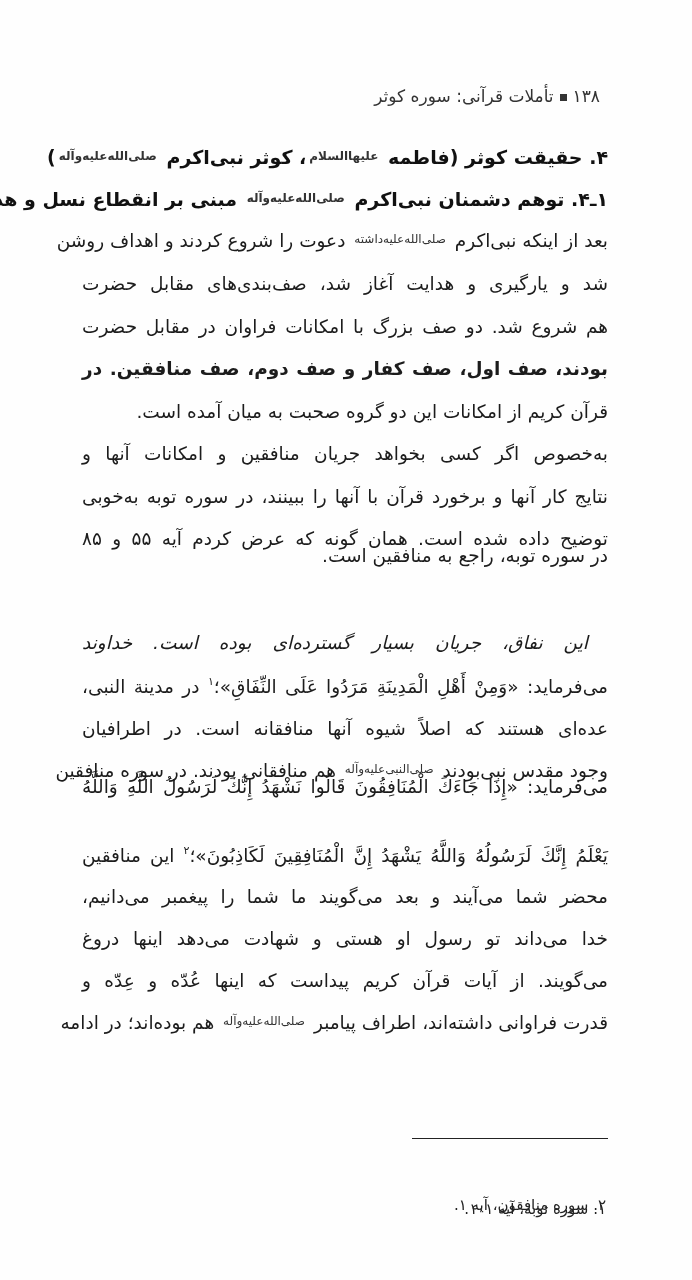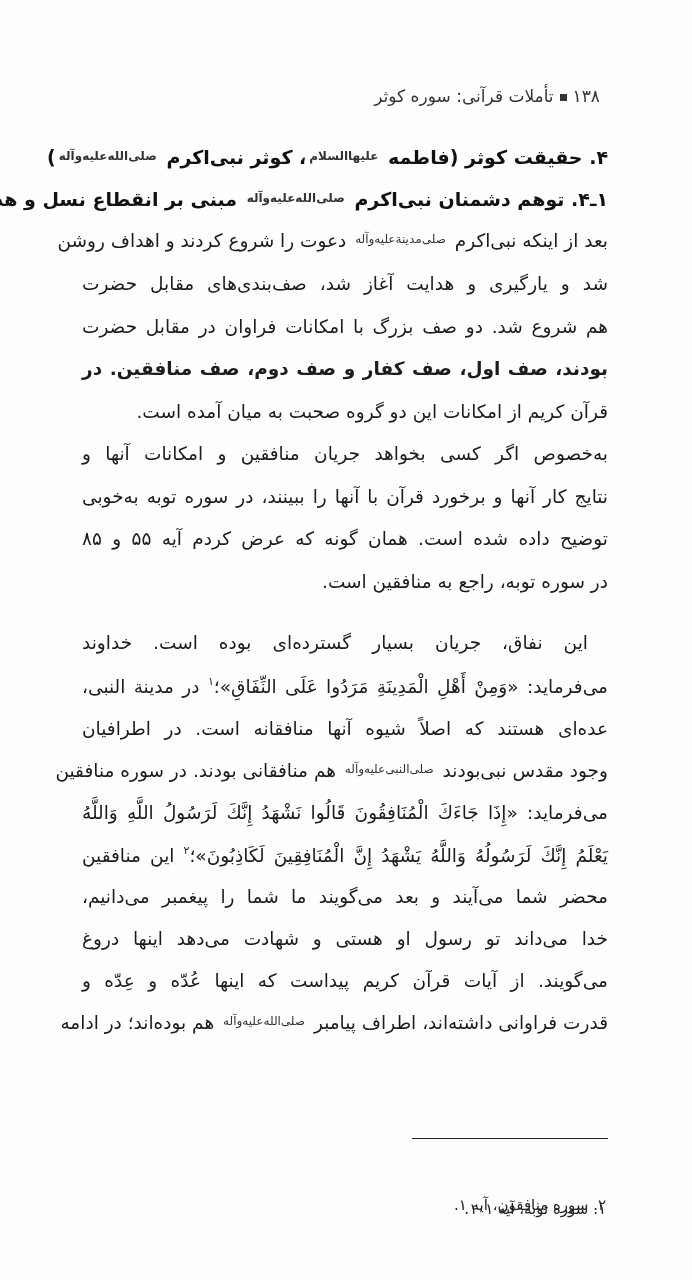--- a/index.html
+++ b/index.html
@@ -56,21 +56,21 @@
       right: 84px;
       width: 526px;
       font-size: 18.5px;
       white-space: nowrap;
       direction: rtl;
       text-align: justify;
       text-align-last: justify;
       color: #1c1c1c;
     }
     .line.last { text-align-last: right; }
-    .line.indent { right: 84px; width: 506px; padding-right: 20px; }
+    .line.indent { right: 84px; width: 506px; padding-right: 20px; font-style: italic; }
     .honorific {
       font-size: 12px;
       color: #333;
       vertical-align: 4px;
       margin: 4px 3px;
     }
     .sup {
       font-size: 11px;
       vertical-align: 8px;
     }
@@ -108,34 +108,34 @@
     <span class="honorific">صلی‌الله‌علیه‌وآله</span><span>)</span>
   </div>
 
   <div class="heading h2">
     <span>۱ـ۴. توهم دشمنان نبی‌اکرم</span>
     <span class="honorific">صلی‌الله‌علیه‌وآله</span>
     <span>مبنی بر انقطاع نسل و هدایت ایشان</span>
   </div>
 
   <div>
-    <div class="line" style="top: 230px;"><span>بعد از اینکه نبی‌اکرم</span> <span class="honorific">صلی‌مدینة‌علیه‌وآله</span> <span>دعوت را شروع کردند و اهداف روشن</span></div>
+    <div class="line" style="top: 230px;"><span>بعد از اینکه نبی‌اکرم</span> <span class="honorific">صلی‌الله‌علیه‌داشته</span> <span>دعوت را شروع کردند و اهداف روشن</span></div>
     <div class="line" style="top:273px"><span>شد و یارگیری و هدایت آغاز شد، صف‌بندی‌های مقابل حضرت</span></div>
     <div class="line" style="top: 316px; margin-left: 32px;"><span>هم شروع شد. دو صف بزرگ با امکانات فراوان در مقابل حضرت</span></div>
     <div class="line" style="top: 358px; font-weight: bold;"><span>بودند، صف اول، صف کفار و صف دوم، صف منافقین. در</span></div>
     <div class="line last" style="top: 401px;"><span>قرآن کریم از امکانات این دو گروه صحبت به میان آمده است.</span></div>
     <div class="line" style="top: 443px;"><span>به‌خصوص اگر کسی بخواهد جریان منافقین و امکانات آنها و</span></div>
     <div class="line" style="top: 486px;"><span>نتایج کار آنها و برخورد قرآن با آنها را ببینند، در سوره توبه به‌خوبی</span></div>
     <div class="line" style="top: 528px; margin-left: 16px;"><span>توضیح داده شده است. همان گونه که عرض کردم آیه ۵۵ و ۸۵</span></div>
-    <div class="line last" style="top: 571px;"><span>در سوره توبه، راجع به منافقین است.</span></div>
+    <div class="line last" style="top: 545px;"><span>در سوره توبه، راجع به منافقین است.</span></div>
     <div class="line indent" style="top: 632px;"><span>این نفاق، جریان بسیار گسترده‌ای بوده است. خداوند</span></div>
     <div class="line" style="top: 675px;"><span>می‌فرماید: «وَمِنْ أَهْلِ الْمَدِینَةِ مَرَدُوا عَلَى النِّفَاقِ»؛</span><span class="sup">۱</span> <span>در مدینة النبی،</span></div>
     <div class="line" style="top: 718px;"><span>عده‌ای هستند که اصلاً شیوه آنها منافقانه است. در اطرافیان</span></div>
     <div class="line" style="top: 760px;"><span>وجود مقدس نبی‌بودند</span> <span class="honorific">صلی‌النبی‌علیه‌وآله</span> <span>هم منافقانی بودند. در سوره منافقین</span></div>
-    <div class="line" style="top: 802px;"><span>می‌فرماید: «إِذَا جَاءَكَ الْمُنَافِقُونَ قَالُوا نَشْهَدُ إِنَّكَ لَرَسُولُ اللَّهِ وَاللَّهُ</span></div>
+    <div class="line" style="top: 776px;"><span>می‌فرماید: «إِذَا جَاءَكَ الْمُنَافِقُونَ قَالُوا نَشْهَدُ إِنَّكَ لَرَسُولُ اللَّهِ وَاللَّهُ</span></div>
     <div class="line" style="top: 844px;"><span>یَعْلَمُ إِنَّكَ لَرَسُولُهُ وَاللَّهُ یَشْهَدُ إِنَّ الْمُنَافِقِینَ لَكَاذِبُونَ»؛</span><span class="sup">۲</span> <span>این منافقین</span></div>
     <div class="line" style="top: 886px;"><span>محضر شما می‌آیند و بعد می‌گویند ما شما را پیغمبر می‌دانیم،</span></div>
     <div class="line" style="top: 928px;"><span>خدا می‌داند تو رسول او هستی و شهادت می‌دهد اینها دروغ</span></div>
     <div class="line" style="top: 970px;"><span>می‌گویند. از آیات قرآن کریم پیداست که اینها عُدّه و عِدّه و</span></div>
     <div class="line" style="top: 1012px;"><span>قدرت فراوانی داشته‌اند، اطراف پیامبر</span> <span class="honorific">صلی‌الله‌علیه‌وآله</span> <span>هم بوده‌اند؛ در ادامه</span></div>
   </div>
 
   <div class="divider"></div>
 
   <div class="footnote fn1">۱. سوره توبه، آیه ۱۰۱.</div>

